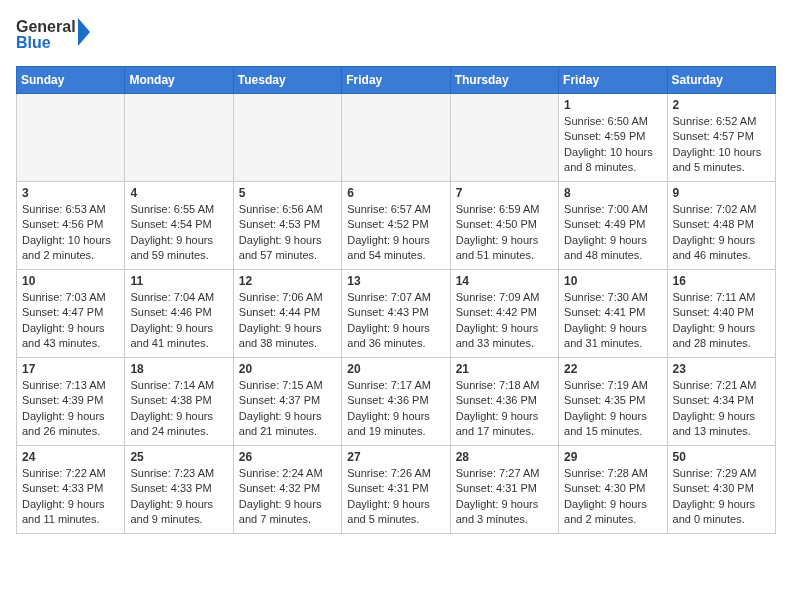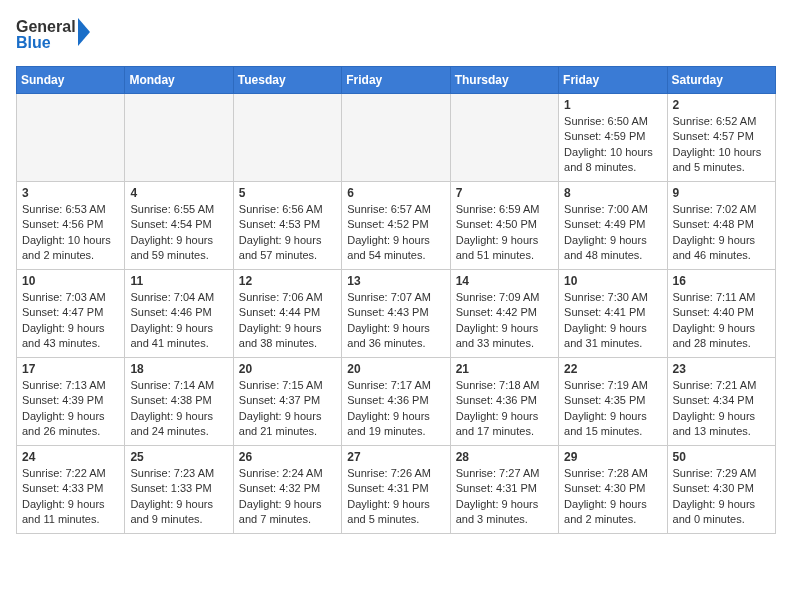--- a/index.html
+++ b/index.html
@@ -281,21 +281,21 @@
         <td>
           <span class="day-num">24</span>
           <div class="day-info">Sunrise: 7:22 AM
 Sunset: 4:33 PM
 Daylight: 9 hours
 and 11 minutes.</div>
         </td>
         <td>
           <span class="day-num">25</span>
           <div class="day-info">Sunrise: 7:23 AM
-Sunset: 1:33 PM
+Sunset: 4:33 PM
 Daylight: 9 hours
 and 9 minutes.</div>
         </td>
         <td>
           <span class="day-num">26</span>
           <div class="day-info">Sunrise: 2:24 AM
 Sunset: 4:32 PM
 Daylight: 9 hours
 and 7 minutes.</div>
         </td>

